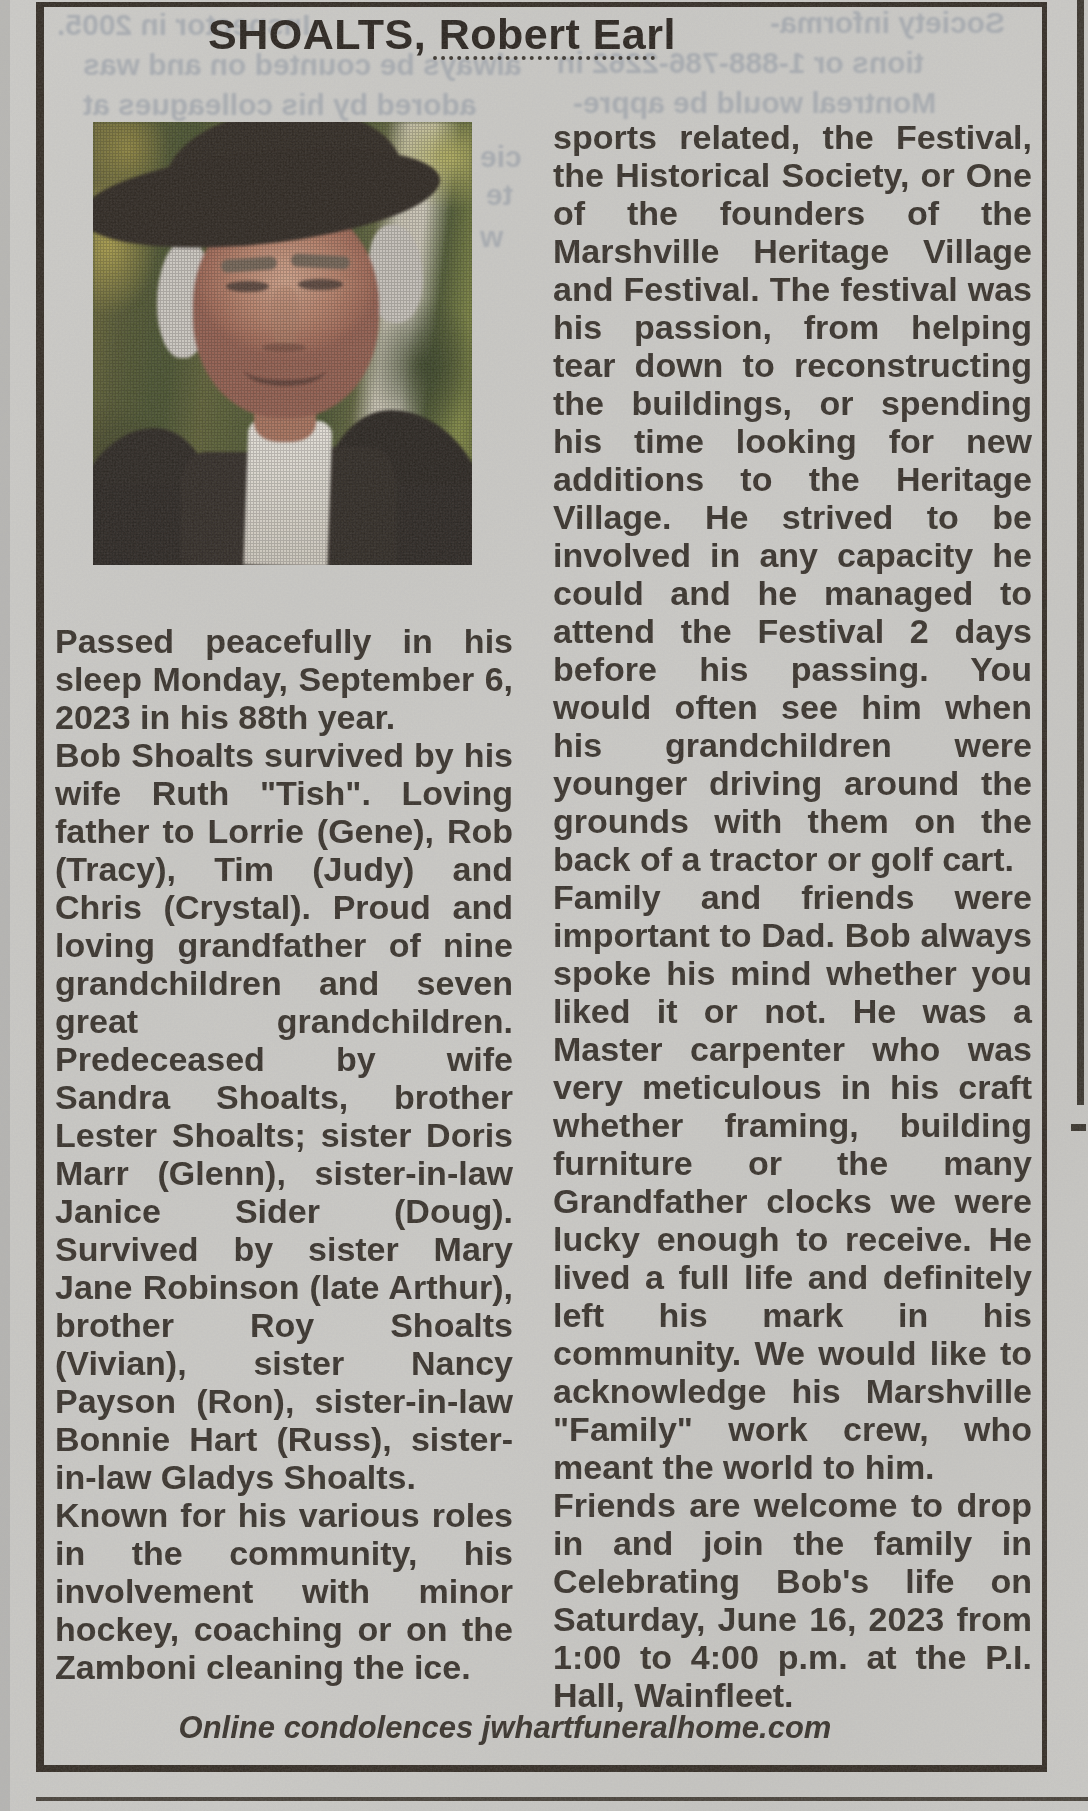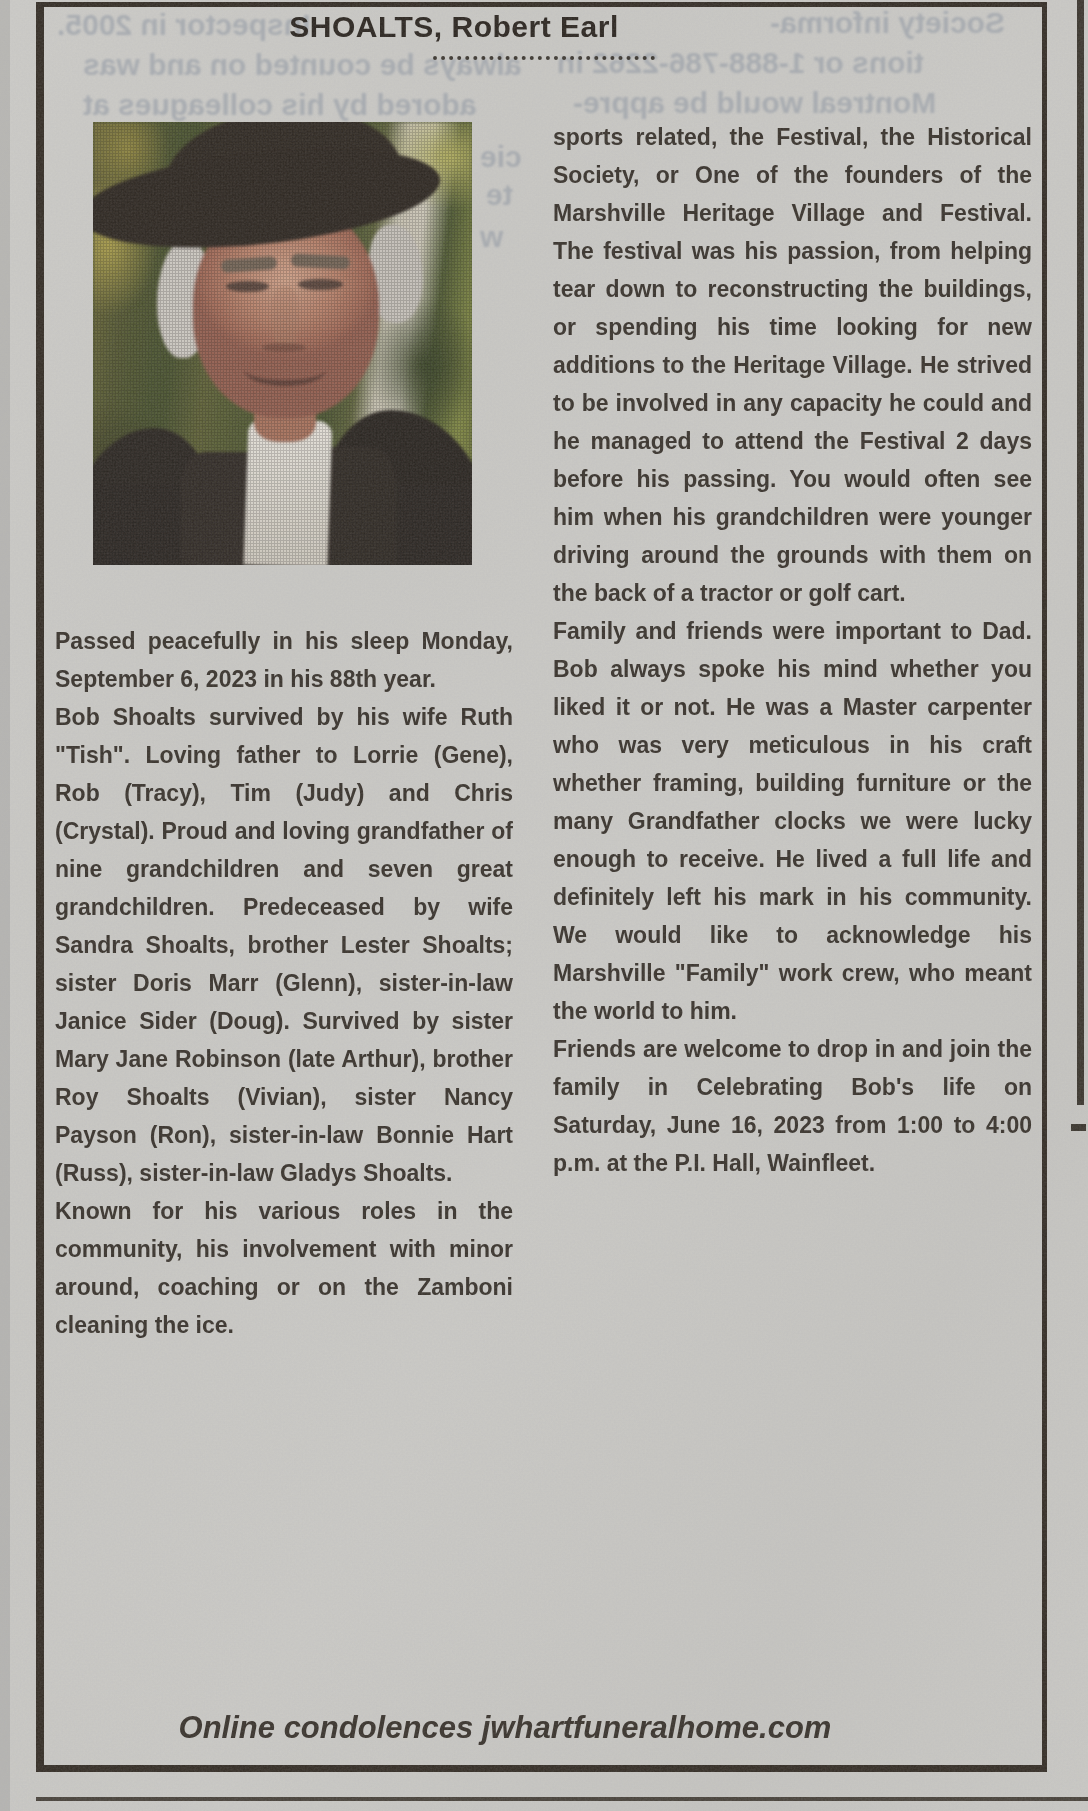--- a/index.html
+++ b/index.html
@@ -30,22 +30,22 @@
     border-left:8px solid #332c24;border-top:5px solid #332c24;
     border-right:5px solid #332c24;border-bottom:7px solid #332c24;
     pointer-events:none;
   }
   .rule-below{position:absolute;left:36px;top:1797px;width:1052px;height:4px;background:#474139;z-index:10;}
   .next-col-line{position:absolute;left:1077px;top:0;width:7px;height:1105px;background:#3a352d;z-index:10;}
   .next-col-dash{position:absolute;left:1071px;top:1124px;width:15px;height:7px;background:#3a352d;z-index:10;}
 
   
   .obit-title{
-    position:absolute;left:32px;top:10px;width:844px;z-index:11;
-    text-align:center;font-weight:700;font-size:30px;letter-spacing:.5px;color:#2a241e;
+    position:absolute;left:20px;top:10px;width:844px;z-index:11;
+    text-align:center;font-weight:700;font-size:43px;letter-spacing:.5px;color:#2a241e;
   }
   .title-rule{position:absolute;left:433px;top:56px;width:222px;border-top:4px dotted #3b362f;z-index:11;}
 
   
   .photo{position:absolute;left:93px;top:122px;width:379px;height:443px;overflow:hidden;z-index:11;background:#3c481c;}
   .photo-art{position:absolute;inset:0;filter:blur(1.6px) saturate(.88) contrast(1.02);}
   .photo-art *{position:absolute;}
   .ph-bg{inset:0;
     background:
       radial-gradient(95px 75px at 94% 8%,#b0ad49 0%,rgba(176,173,73,0) 70%),
@@ -73,21 +73,21 @@
   .ph-jacket-bottom{left:-6px;top:362px;width:392px;height:84px;background:#1f1912;}
   .ph-lapel-l{left:88px;top:330px;width:80px;height:115px;background:#261f17;border-radius:30% 0 0 0;}
   .ph-lapel-r{left:218px;top:325px;width:85px;height:120px;background:#241d15;border-radius:0 30% 0 0;}
   .ph-shirt{left:153px;top:298px;width:84px;height:146px;background:linear-gradient(#e9e5db,#cfc9bb);border-radius:14px 14px 0 0;transform:rotate(2deg);}
   .photo-dots{position:absolute;inset:0;
     background:radial-gradient(rgba(0,0,0,.20) 1px,rgba(0,0,0,0) 1.3px);
     background-size:3px 3px;}
   .photo-tint{position:absolute;inset:0;background:rgba(203,200,192,.10);}
 
   
-  .col{position:absolute;z-index:11;color:#38322b;font-weight:700;font-size:23px;line-height:38px;}
+  .col{position:absolute;z-index:11;color:#38322b;font-weight:700;font-size:34px;line-height:38px;}
   .col p{margin:0;text-align:justify;hyphens:manual;}
   .col p.cont{text-align-last:justify;}
   .col-left{left:55px;top:622px;width:458px;}
   .col-right{left:553px;top:118px;width:479px;}
   .footer-line{
     position:absolute;left:36px;top:1710px;width:938px;z-index:11;
     text-align:center;font-weight:700;font-style:italic;font-size:31px;color:#38322b;
   }
 
   .grain{position:absolute;inset:0;z-index:60;pointer-events:none;opacity:.85;}
@@ -140,21 +140,21 @@
       <div class="ph-hat-crown"></div>
       <div class="ph-hat-brim"></div>
     </div>
     <div class="photo-dots"></div>
     <div class="photo-tint"></div>
   </div>
 
   <div class="col col-left">
     <p>Passed peacefully in his sleep Monday, September 6, 2023 in his 88th year.</p>
     <p>Bob Shoalts survived by his wife Ruth "Tish". Loving father to Lorrie (Gene), Rob (Tracy), Tim (Judy) and Chris (Crystal). Proud and loving grandfather of nine grandchildren and seven great grandchildren. Predeceased by wife Sandra Shoalts, brother Lester Shoalts; sister Doris Marr (Glenn), sister-in-law Janice Sider (Doug). Survived by sister Mary Jane Robinson (late Arthur), brother Roy Shoalts (Vivian), sister Nancy Payson (Ron), sister-in-law Bonnie Hart (Russ), sister-in-law Gladys Shoalts.</p>
-    <p>Known for his various roles in the community, his involvement with minor around, coaching or on the Zamboni cleaning the ice.</p>
+    <p>Known for his various roles in the community, his involvement with minor hockey, coaching or on the Zamboni cleaning the ice.</p>
   </div>
 
   <div class="col col-right">
     <p>sports related, the Festival, the Historical Society, or One of the founders of the Marshville Heritage Village and Festival. The festival was his passion, from helping tear down to reconstructing the buildings, or spending his time looking for new additions to the Heritage Village. He strived to be involved in any capacity he could and he managed to attend the Festival 2 days before his passing. You would often see him when his grandchildren were younger driving around the grounds with them on the back of a tractor or golf cart.</p>
     <p>Family and friends were important to Dad. Bob always spoke his mind whether you liked it or not. He was a Master carpenter who was very meticulous in his craft whether framing, building furniture or the many Grandfather clocks we were lucky enough to receive. He lived a full life and definitely left his mark in his community. We would like to acknowledge his Marshville "Family" work crew, who meant the world to him.</p>
     <p>Friends are welcome to drop in and join the family in Celebrating Bob's life on Saturday, June 16, 2023 from 1:00 to 4:00 p.m. at the P.I. Hall, Wainfleet.</p>
   </div>
 
   <div class="footer-line">Online condolences jwhartfuneralhome.com</div>
 

